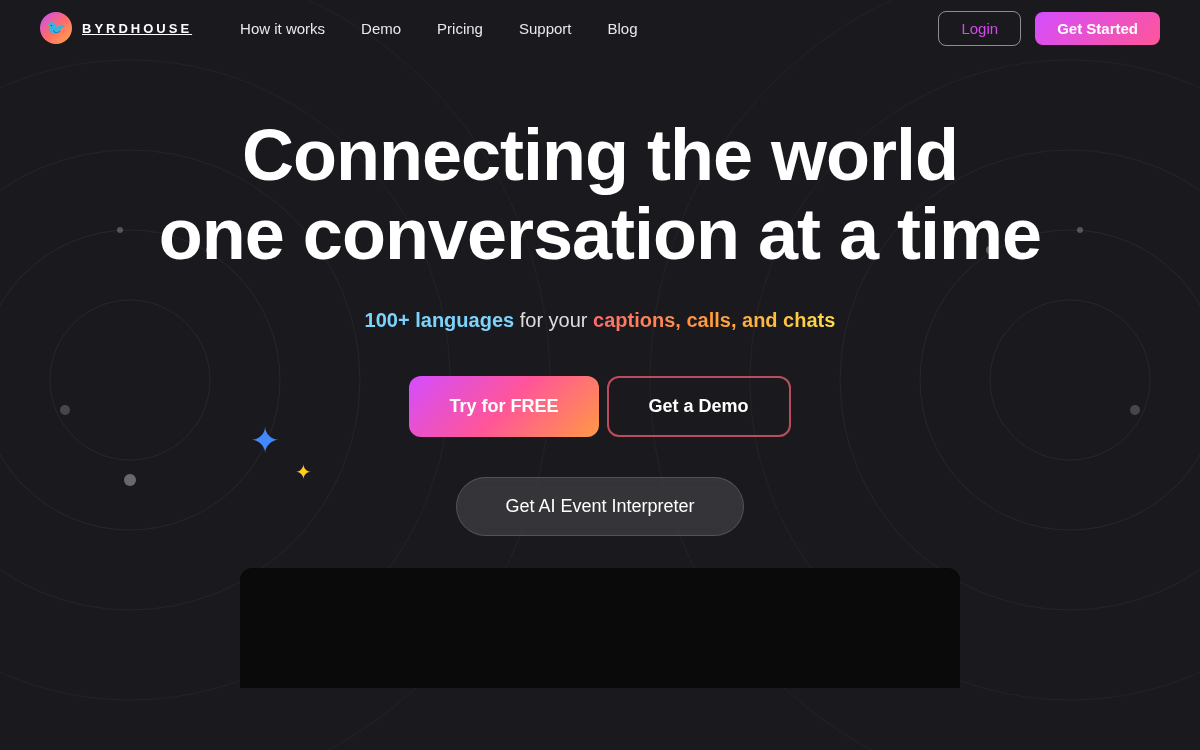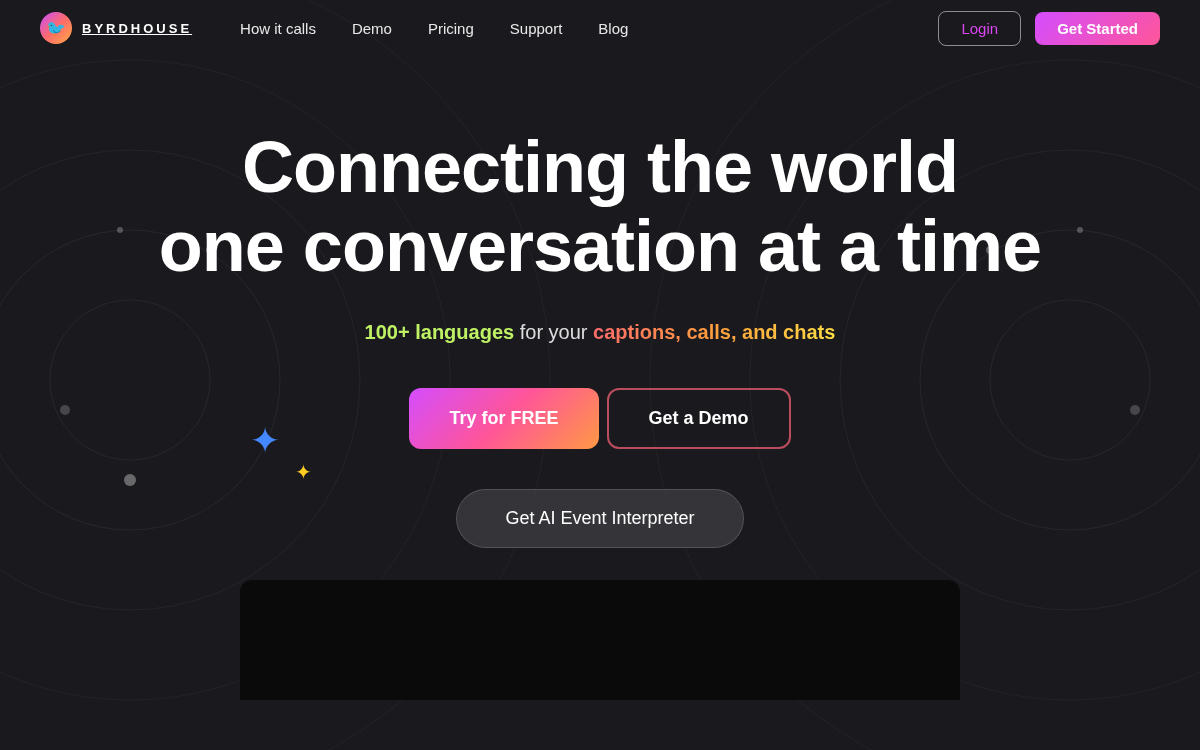--- a/index.html
+++ b/index.html
@@ -104,21 +104,20 @@
       text-align: center;
       padding-top: 60px;
     }
 
     .hero-title-line1 {
       font-size: 72px;
       font-weight: 800;
       color: #fff;
       line-height: 1.1;
       letter-spacing: -1px;
-      margin-top: 12px;
     }
 
     .hero-title-line2 {
       font-size: 72px;
       font-weight: 800;
       color: #fff;
       line-height: 1.1;
       letter-spacing: -1px;
       margin-bottom: 30px;
     }
@@ -136,21 +135,21 @@
       line-height: 1.6;
       margin-bottom: 40px;
     }
 
     .highlight-orange {
       color: #ff9d3d;
       font-weight: 600;
     }
 
     .highlight-green {
-      color: #bef264;
+      color: #7dd3fc;
       font-weight: 600;
     }
 
     .highlight-multicolor {
       background: linear-gradient(90deg, #ff6b6b, #ff9d3d, #ffdd44);
       -webkit-background-clip: text;
       -webkit-text-fill-color: transparent;
       background-clip: text;
       font-weight: 600;
     }
@@ -266,21 +265,21 @@
 
 <div class="sparkle-blue">✦</div>
 <div class="sparkle-yellow">✦</div>
 
 <nav>
   <div class="logo-area">
     <div class="logo-icon">🐦</div>
     <span class="logo-text">BYRDHOUSE</span>
   </div>
   <div class="nav-links">
-    <a class="nav-link">How it calls</a>
+    <a class="nav-link">How it works</a>
     <a class="nav-link">Demo</a>
     <a class="nav-link">Pricing</a>
     <a class="nav-link">Support</a>
     <a class="nav-link">Blog</a>
   </div>
   <div class="nav-right">
     <button class="btn-login">Login</button>
     <button class="btn-get-started">Get Started</button>
   </div>
 </nav>

